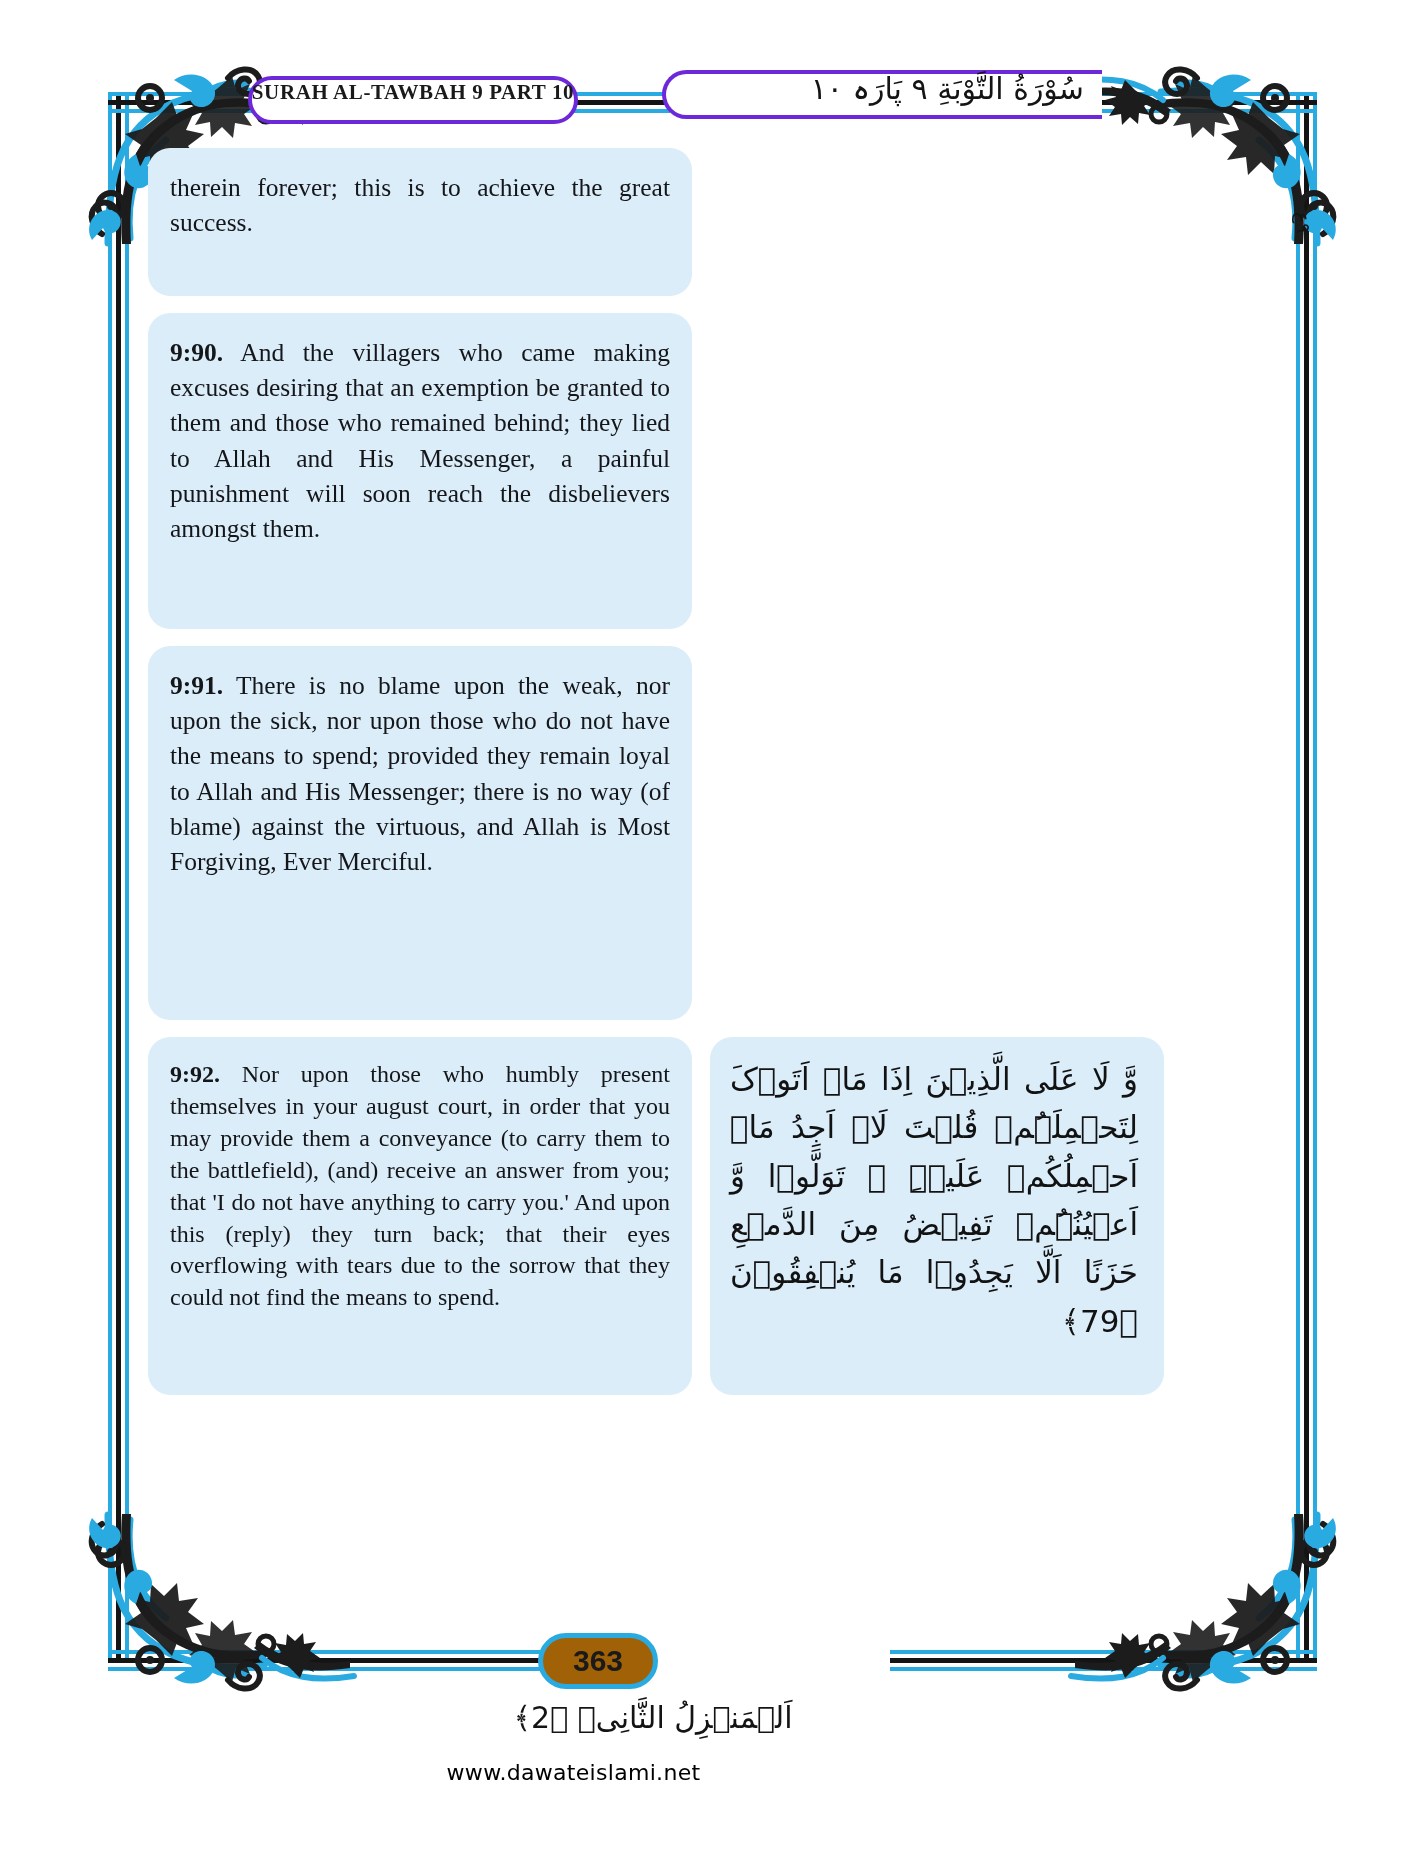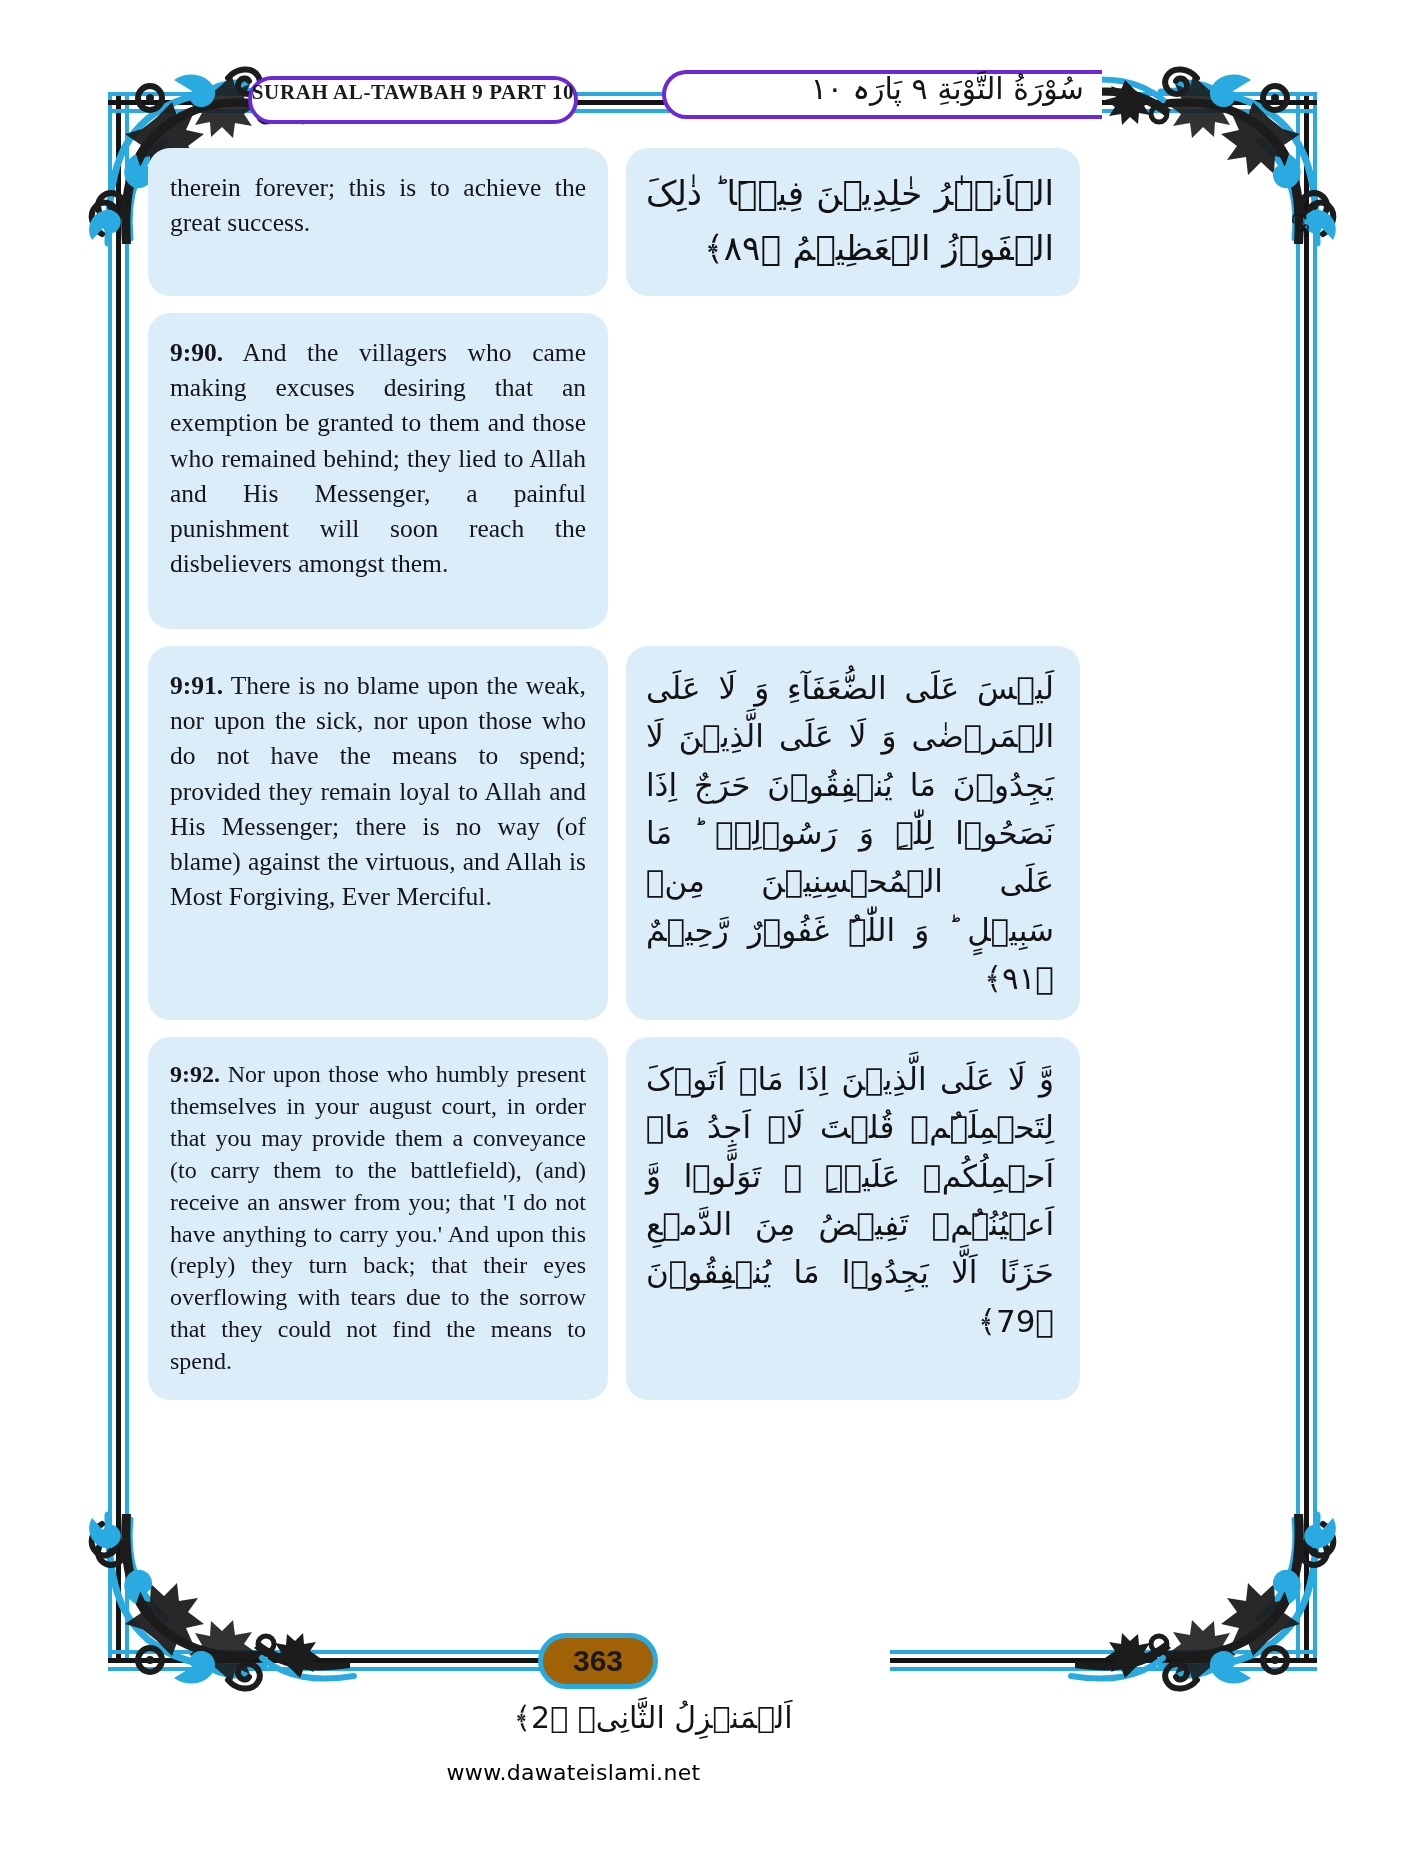--- a/index.html
+++ b/index.html
@@ -187,21 +187,21 @@
     gap: 18px;
     margin-bottom: 17px;
   }
 
   .cell {
     background: #DBEDF9;
     border-radius: 22px;
     box-sizing: border-box;
   }
   .cell-en {
-    width: 460px;
+    width: 544px;
     padding: 22px 22px 22px 22px;
   }
   .cell-ar {
     width: 454px;
     padding: 18px 26px 16px 20px;
     direction: rtl;
   }
 
   .en-text {
     font-family: "Liberation Serif", "DejaVu Serif", serif;
@@ -415,37 +415,31 @@
 </div>
 
 <div class="ruku-mark">٩ع</div>
 
 <div class="content">
 
   <div class="verse-row">
     <div class="cell cell-en" style="min-height:148px">
       <div class="en-text">therein forever; this is to achieve the great success.</div>
     </div>
-    <div class="cell cell-ar" style="min-height:148px">
-      <div class="ar-text">الۡاَنۡہٰرُ خٰلِدِیۡنَ فِیۡہَا ؕ ذٰلِکَ الۡفَوۡزُ الۡعَظِیۡمُ ﴿۸۹﴾</div>
-    </div>
   </div>
 
   <div class="verse-row">
     <div class="cell cell-en" style="min-height:316px">
       <div class="en-text"><span class="vnum">9:90.</span> <span>And the villagers who came making excuses desiring that an exemption be granted to them and those who remained behind; they lied to Allah and His Messenger, a painful punishment will soon reach the disbelievers amongst them.</span></div>
     </div>
   </div>
 
   <div class="verse-row">
     <div class="cell cell-en" style="min-height:374px">
       <div class="en-text"><span class="vnum">9:91.</span> <span>There is no blame upon the weak, nor upon the sick, nor upon those who do not have the means to spend; provided they remain loyal to Allah and His Messenger; there is no way (of blame) against the virtuous, and Allah is Most Forgiving, Ever Merciful.</span></div>
-    </div>
-    <div class="cell cell-ar" style="min-height:374px">
-      <div class="ar-text small">لَیۡسَ عَلَی الضُّعَفَآءِ وَ لَا عَلَی الۡمَرۡضٰی وَ لَا عَلَی الَّذِیۡنَ لَا یَجِدُوۡنَ مَا یُنۡفِقُوۡنَ حَرَجٌ اِذَا نَصَحُوۡا لِلّٰہِ وَ رَسُوۡلِہٖ ؕ مَا عَلَی الۡمُحۡسِنِیۡنَ مِنۡ سَبِیۡلٍ ؕ وَ اللّٰہُ غَفُوۡرٌ رَّحِیۡمٌ ﴿۹۱﴾</div>
     </div>
   </div>
 
   <div class="verse-row">
     <div class="cell cell-en" style="min-height:358px">
       <div class="en-text tight"><span class="vnum">9:92.</span> <span>Nor upon those who humbly present themselves in your august court, in order that you may provide them a conveyance (to carry them to the battlefield), (and) receive an answer from you; that 'I do not have anything to carry you.' And upon this (reply) they turn back; that their eyes overflowing with tears due to the sorrow that they could not find the means to spend.</span></div>
     </div>
     <div class="cell cell-ar" style="min-height:358px">
       <div class="ar-text small">وَّ لَا عَلَی الَّذِیۡنَ اِذَا مَاۤ اَتَوۡکَ لِتَحۡمِلَہُمۡ قُلۡتَ لَاۤ اَجِدُ مَاۤ اَحۡمِلُکُمۡ عَلَیۡہِ ۪ تَوَلَّوۡا وَّ اَعۡیُنُہُمۡ تَفِیۡضُ مِنَ الدَّمۡعِ حَزَنًا اَلَّا یَجِدُوۡا مَا یُنۡفِقُوۡنَ ﴿79﴾</div>
     </div>

